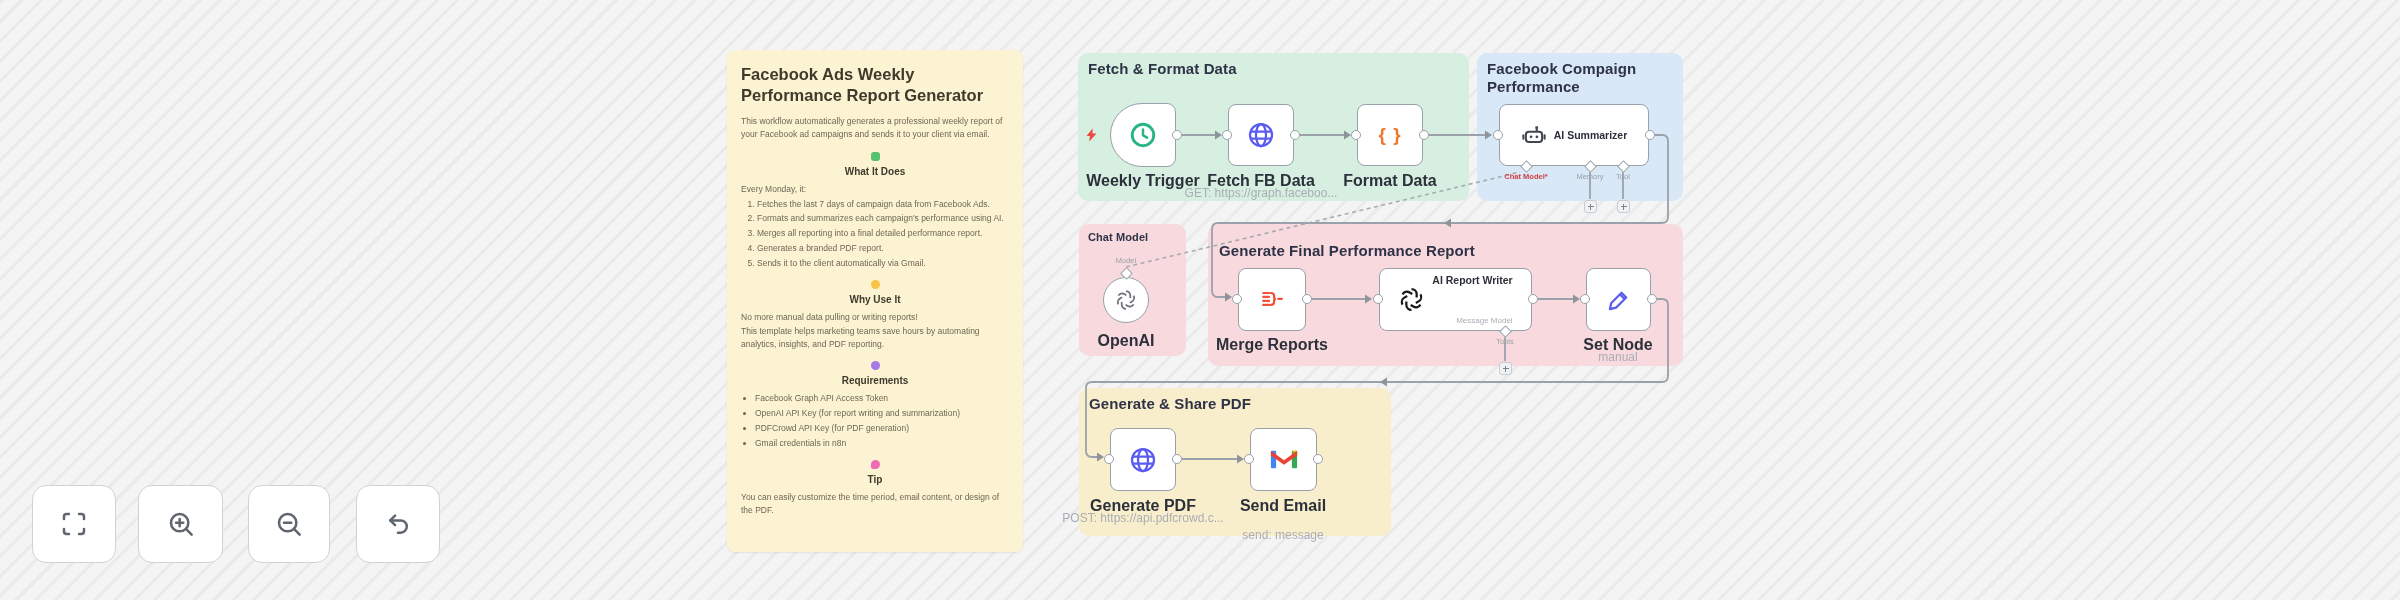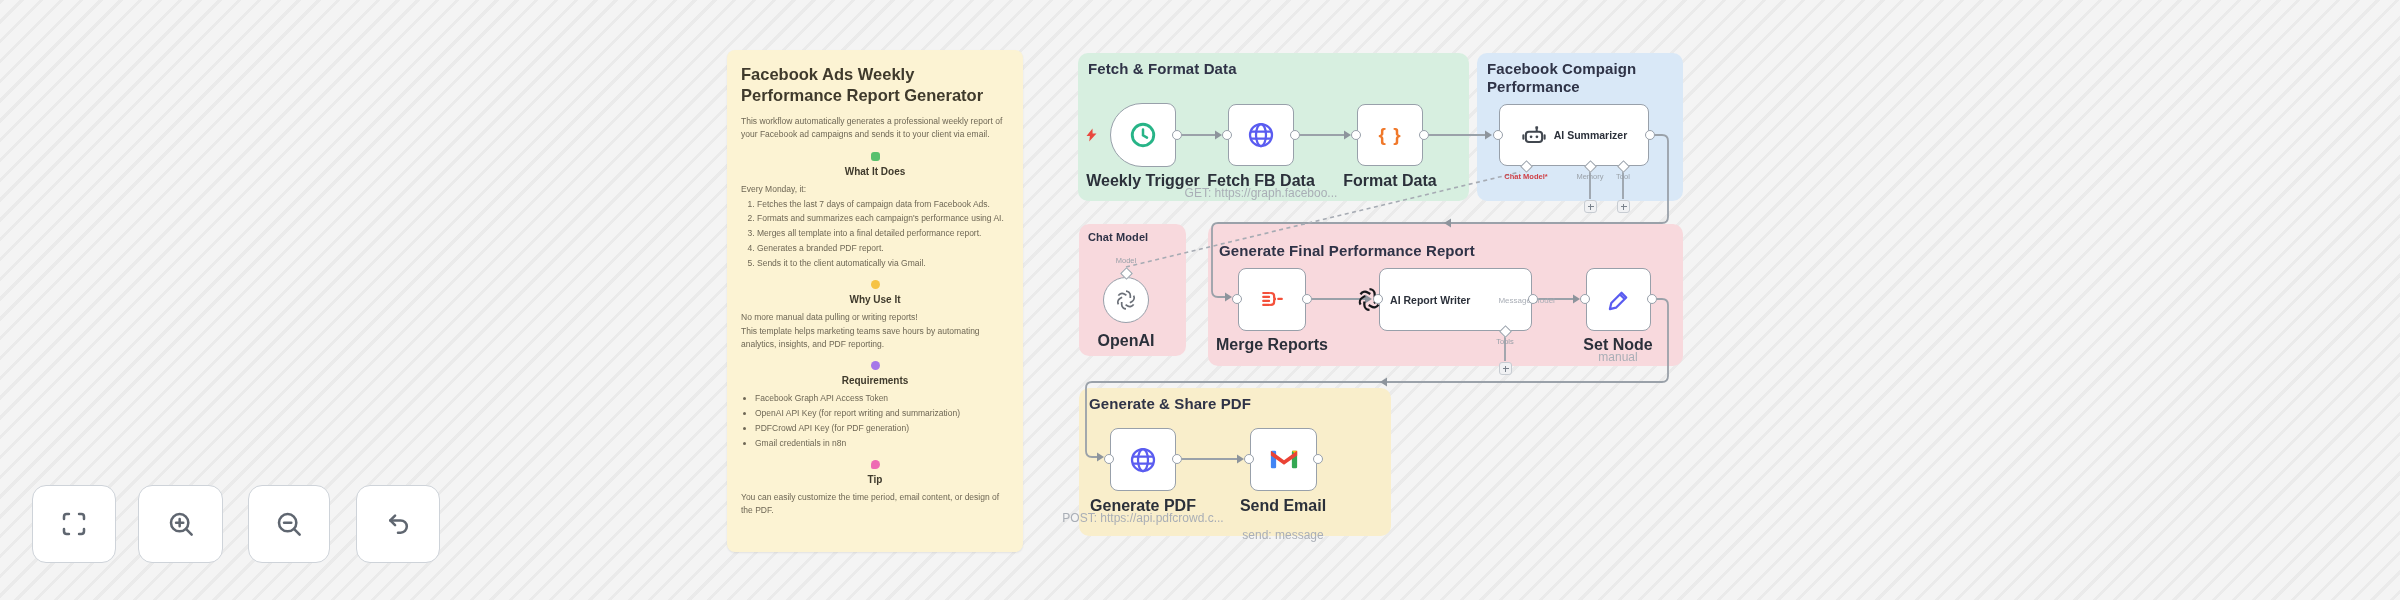--- a/index.html
+++ b/index.html
@@ -187,21 +187,21 @@
               </g>
             <g transform="rotate(240 12 12)">
                 <path d="M12 2.8 A4.6 4.6 0 0 1 16.6 7.4 V10.2"></path>
               </g>
             <g transform="rotate(300 12 12)">
                 <path d="M12 2.8 A4.6 4.6 0 0 1 16.6 7.4 V10.2"></path>
               </g>
           </g>
         </svg>
       </span>
-      <span style="display:flex;flex-direction:row;align-items:center;gap:28px;">
+      <span style="display:flex;flex-direction:column;align-items:flex-end;gap:28px;">
         <span class="ntitle">AI Report Writer</span>
         <span class="nsub-in">Message Model</span>
       </span>
     </div>
   </div>
 
   <div class="node" style="left:1586px;top:268px;width:65px;height:63px;">
     <span class="icon">
       <svg width="28" height="28" viewBox="0 0 24 24" fill="none" stroke="#5a5cf0" stroke-width="1.9" stroke-linejoin="round">
         <path d="M14.2 5.8l4 4L9.4 18.6l-5.2 1.2 1.2-5.2z"></path>
@@ -282,21 +282,21 @@
     <h1>Facebook Ads Weekly Performance Report Generator</h1>
     <p>This workflow automatically generates a professional weekly report of your Facebook ad campaigns and sends it to your client via email.</p>
     <div class="nh">
         <span class="hicon" style="background:#58c16e;"></span>
         <span>What It Does</span>
       </div>
     <p style="margin-bottom:2px;">Every Monday, it:</p>
     <ol>
       <li>Fetches the last 7 days of campaign data from Facebook Ads.</li>
       <li>Formats and summarizes each campaign's performance using AI.</li>
-      <li>Merges all template into a final detailed performance report.</li>
+      <li>Merges all reporting into a final detailed performance report.</li>
       <li>Generates a branded PDF report.</li>
       <li>Sends it to the client automatically via Gmail.</li>
     </ol>
     <div class="nh">
         <span class="hicon" style="background:#f6c344;border-radius:50%;"></span>
         <span>Why Use It</span>
       </div>
     <p style="margin-bottom:1px;">No more manual data pulling or writing reports!</p>
     <p>This template helps marketing teams save hours by automating analytics, insights, and PDF reporting.</p>
     <div class="nh">

